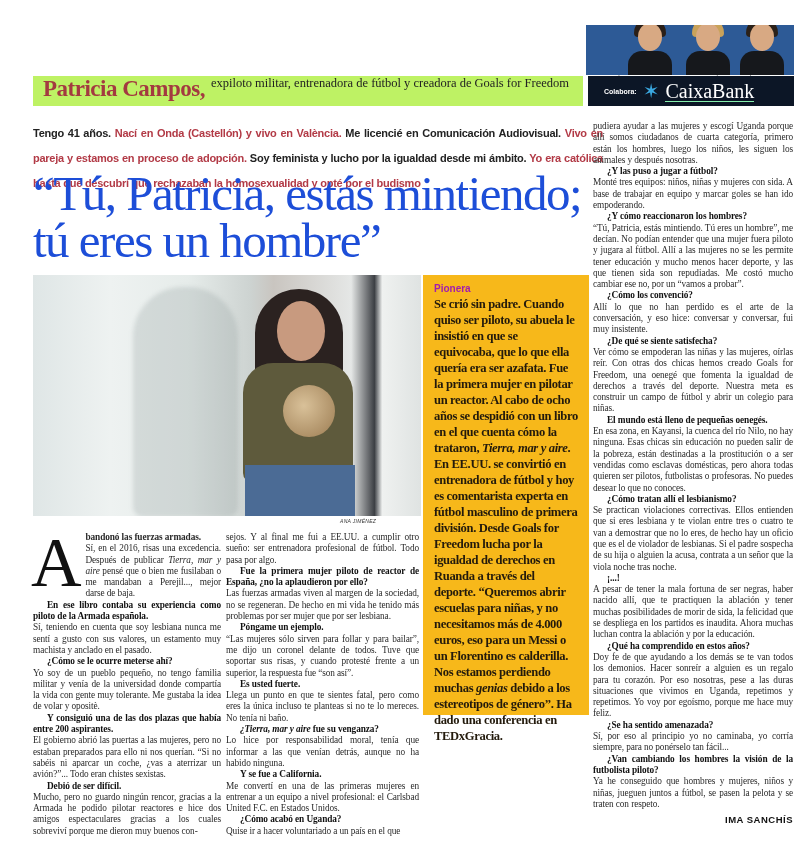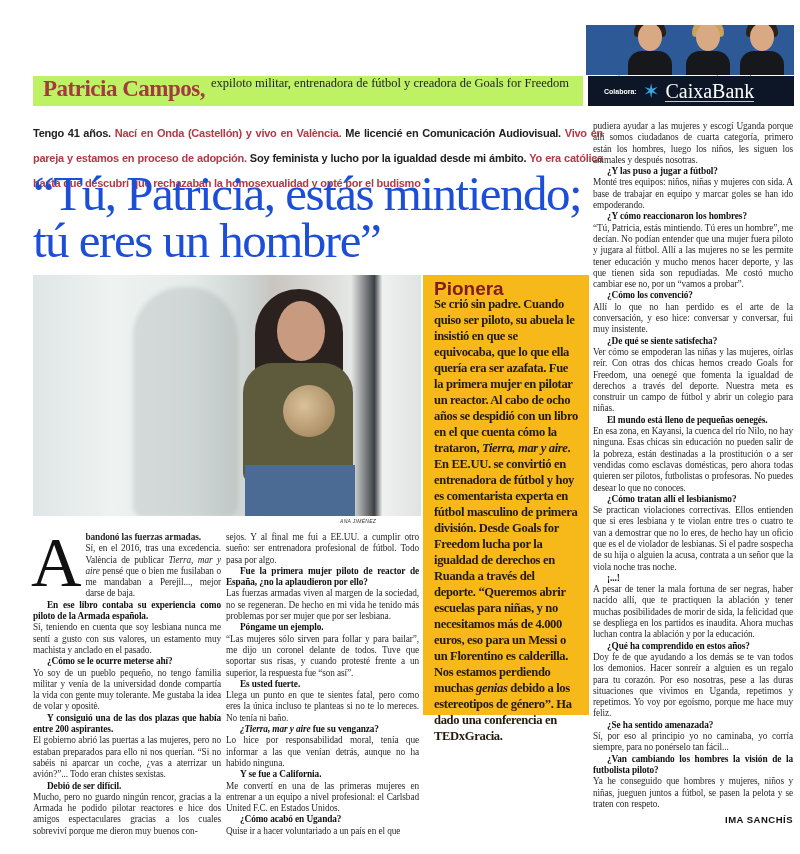--- a/index.html
+++ b/index.html
@@ -27,21 +27,21 @@
   .photo{left:33px;top:275px;width:388px;height:241px;background:linear-gradient(90deg,#dfe6e6 0%,#eef2f1 20%,#e6ecea 40%,#cdd3d1 56%,#c9c5c0 62%,#e5e7e6 82%,#3c3f44 88%,#eff1f0 90%,#dfe3e2 100%);overflow:hidden;}
   .ghost{position:absolute;left:100px;top:12px;width:105px;height:230px;background:rgba(140,150,150,.25);border-radius:50px 50px 10px 10px;filter:blur(2px);}
   .woman-hair{position:absolute;left:222px;top:14px;width:88px;height:100px;border-radius:44px 44px 20px 20px;background:#2b2220;}
   .woman-face{position:absolute;left:244px;top:26px;width:48px;height:60px;border-radius:50%;background:#c89a7f;}
   .woman-jacket{position:absolute;left:210px;top:88px;width:110px;height:120px;border-radius:30px 30px 10px 10px;background:#5e5a3c;}
   .woman-jeans{position:absolute;left:212px;top:190px;width:110px;height:60px;background:#4b6b95;}
   .ball{position:absolute;left:250px;top:110px;width:52px;height:52px;border-radius:50%;background:radial-gradient(circle at 40% 40%,#d9c199,#9c7c52);}
   .credit{left:340px;top:518px;font-family:"Liberation Sans",sans-serif;font-size:5px;font-style:italic;color:#333;letter-spacing:.3px;}
   
   .pionera{left:423px;top:275px;width:166px;height:440px;background:#f7b81a;box-sizing:border-box;padding:6px 10px 0 11px;}
-  .pionera h3{margin:0;font-family:"Liberation Sans",sans-serif;font-weight:bold;font-size:19px;color:#7f1d1d;line-height:15px;}
+  .pionera h3{margin:0;font-family:"Liberation Sans",sans-serif;font-weight:bold;font-size:10px;color:#a21caf;line-height:15px;}
   .pionera p{margin:0;font-family:"Liberation Serif",serif;font-weight:bold;font-size:12.6px;line-height:16px;color:#231a0c;letter-spacing:-.35px;}
   
   .col{font-family:"Liberation Serif",serif;font-size:9.3px;line-height:11.3px;color:#2a2a2a;text-align:justify;letter-spacing:-.1px;}
   .col p{margin:0;}
   .col .q{font-weight:bold;color:#111;text-indent:14px;}
   .col1{left:33px;top:532px;width:188px;}
   .col2{left:226px;top:532px;width:193px;}
   .col3{left:593px;top:121px;width:200px;}
   .dropcap{float:left;font-family:"Liberation Serif",serif;font-size:70px;line-height:56px;margin:3px 4px -2px -2px;color:#111;}
   .sign{text-align:right;font-family:"Liberation Sans",sans-serif;font-weight:bold;font-size:9.5px;letter-spacing:.5px;margin-top:4px !important;color:#111;}
@@ -103,21 +103,21 @@
 <div class="abs credit">ANA JIMÉNEZ</div>
 
 <div class="abs pionera">
   <h3>Pionera</h3>
   <p><span>Se crió sin padre. Cuando quiso ser piloto, su abuela le insistió en que se equivocaba, que lo que ella quería era ser azafata. Fue la primera mujer en pilotar un reactor. Al cabo de ocho años se despidió con un libro en el que cuenta cómo la trataron, </span><i>Tierra, mar y aire</i><span>. En EE.UU. se convirtió en entrenadora de fútbol y hoy es comentarista experta en fútbol masculino de primera división. Desde Goals for Freedom lucha por la igualdad de derechos en Ruanda a través del deporte. “Queremos abrir escuelas para niñas, y no necesitamos más de 4.000 euros, eso para un Messi o un Florentino es calderilla. Nos estamos perdiendo muchas </span><i>genias</i><span> debido a los estereotipos de género”. Ha dado una conferencia en TEDxGracia.</span></p>
 </div>
 
 <div class="abs col col1">
   <span class="dropcap">A</span>
   <p><b>bandonó las fuerzas armadas.</b></p>
-  <p><span>Sí, en el 2016, tras una excedencia. València de publicar </span><i>Tierra, mar y aire</i><span> pensé que o bien me fusilaban o me mandaban a Perejil..., mejor darse de baja.</span></p>
+  <p><span>Sí, en el 2016, risas una excedencia. Después de publicar </span><i>Tierra, mar y aire</i><span> pensé que o bien me fusilaban o me mandaban a Perejil..., mejor darse de baja.</span></p>
   <p class="q">En ese libro contaba su experiencia como piloto de la Armada española.</p>
   <p>Sí, teniendo en cuenta que soy lesbiana nunca me sentí a gusto con sus valores, un estamento muy machista y anclado en el pasado.</p>
   <p class="q">¿Cómo se le ocurre meterse ahí?</p>
   <p>Yo soy de un pueblo pequeño, no tengo familia militar y venía de la universidad donde compartía la vida con gente muy tolerante. Me gustaba la idea de volar y opositè.</p>
   <p class="q">Y consiguió una de las dos plazas que había entre 200 aspirantes.</p>
   <p>El gobierno abrió las puertas a las mujeres, pero no estaban preparados para ello ni nos querían. “Si no sabéis ni aparcar un coche, ¿vas a aterrizar un avión?”... Todo eran chistes sexistas.</p>
   <p class="q">Debió de ser difícil.</p>
   <p>Mucho, pero no guardo ningún rencor, gracias a la Armada he podido pilotar reactores e hice dos amigos espectaculares gracias a los cuales sobreviví porque me dieron muy buenos con-</p>
 </div>
 

